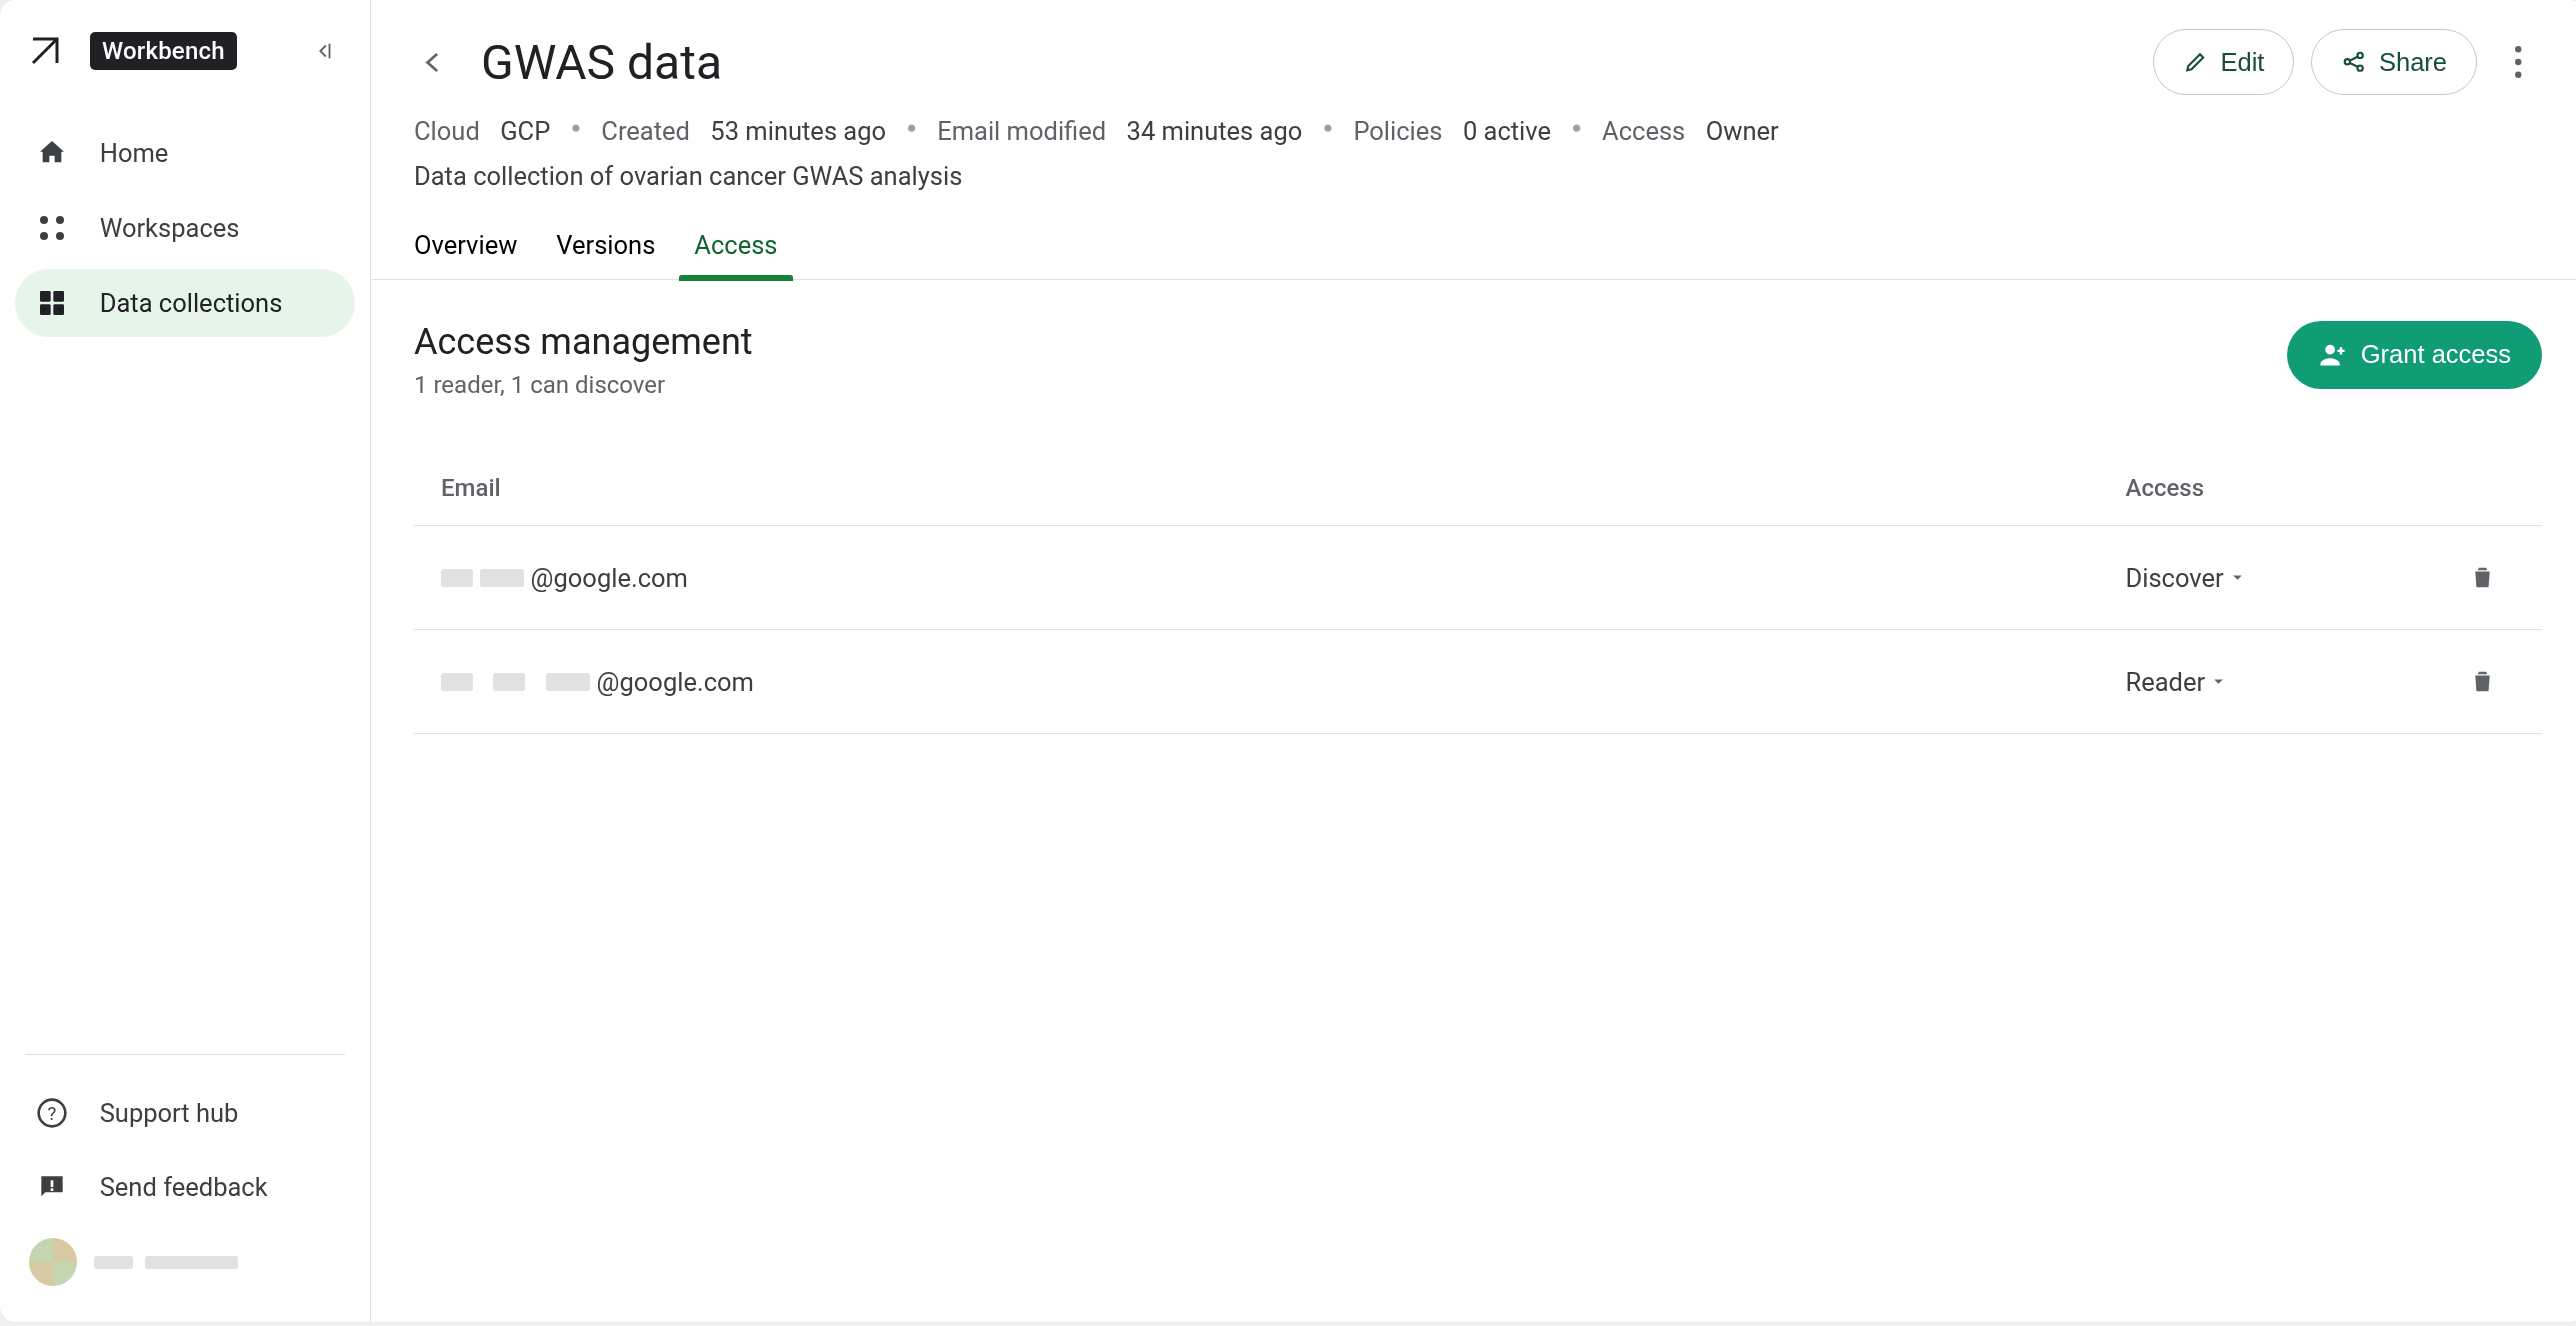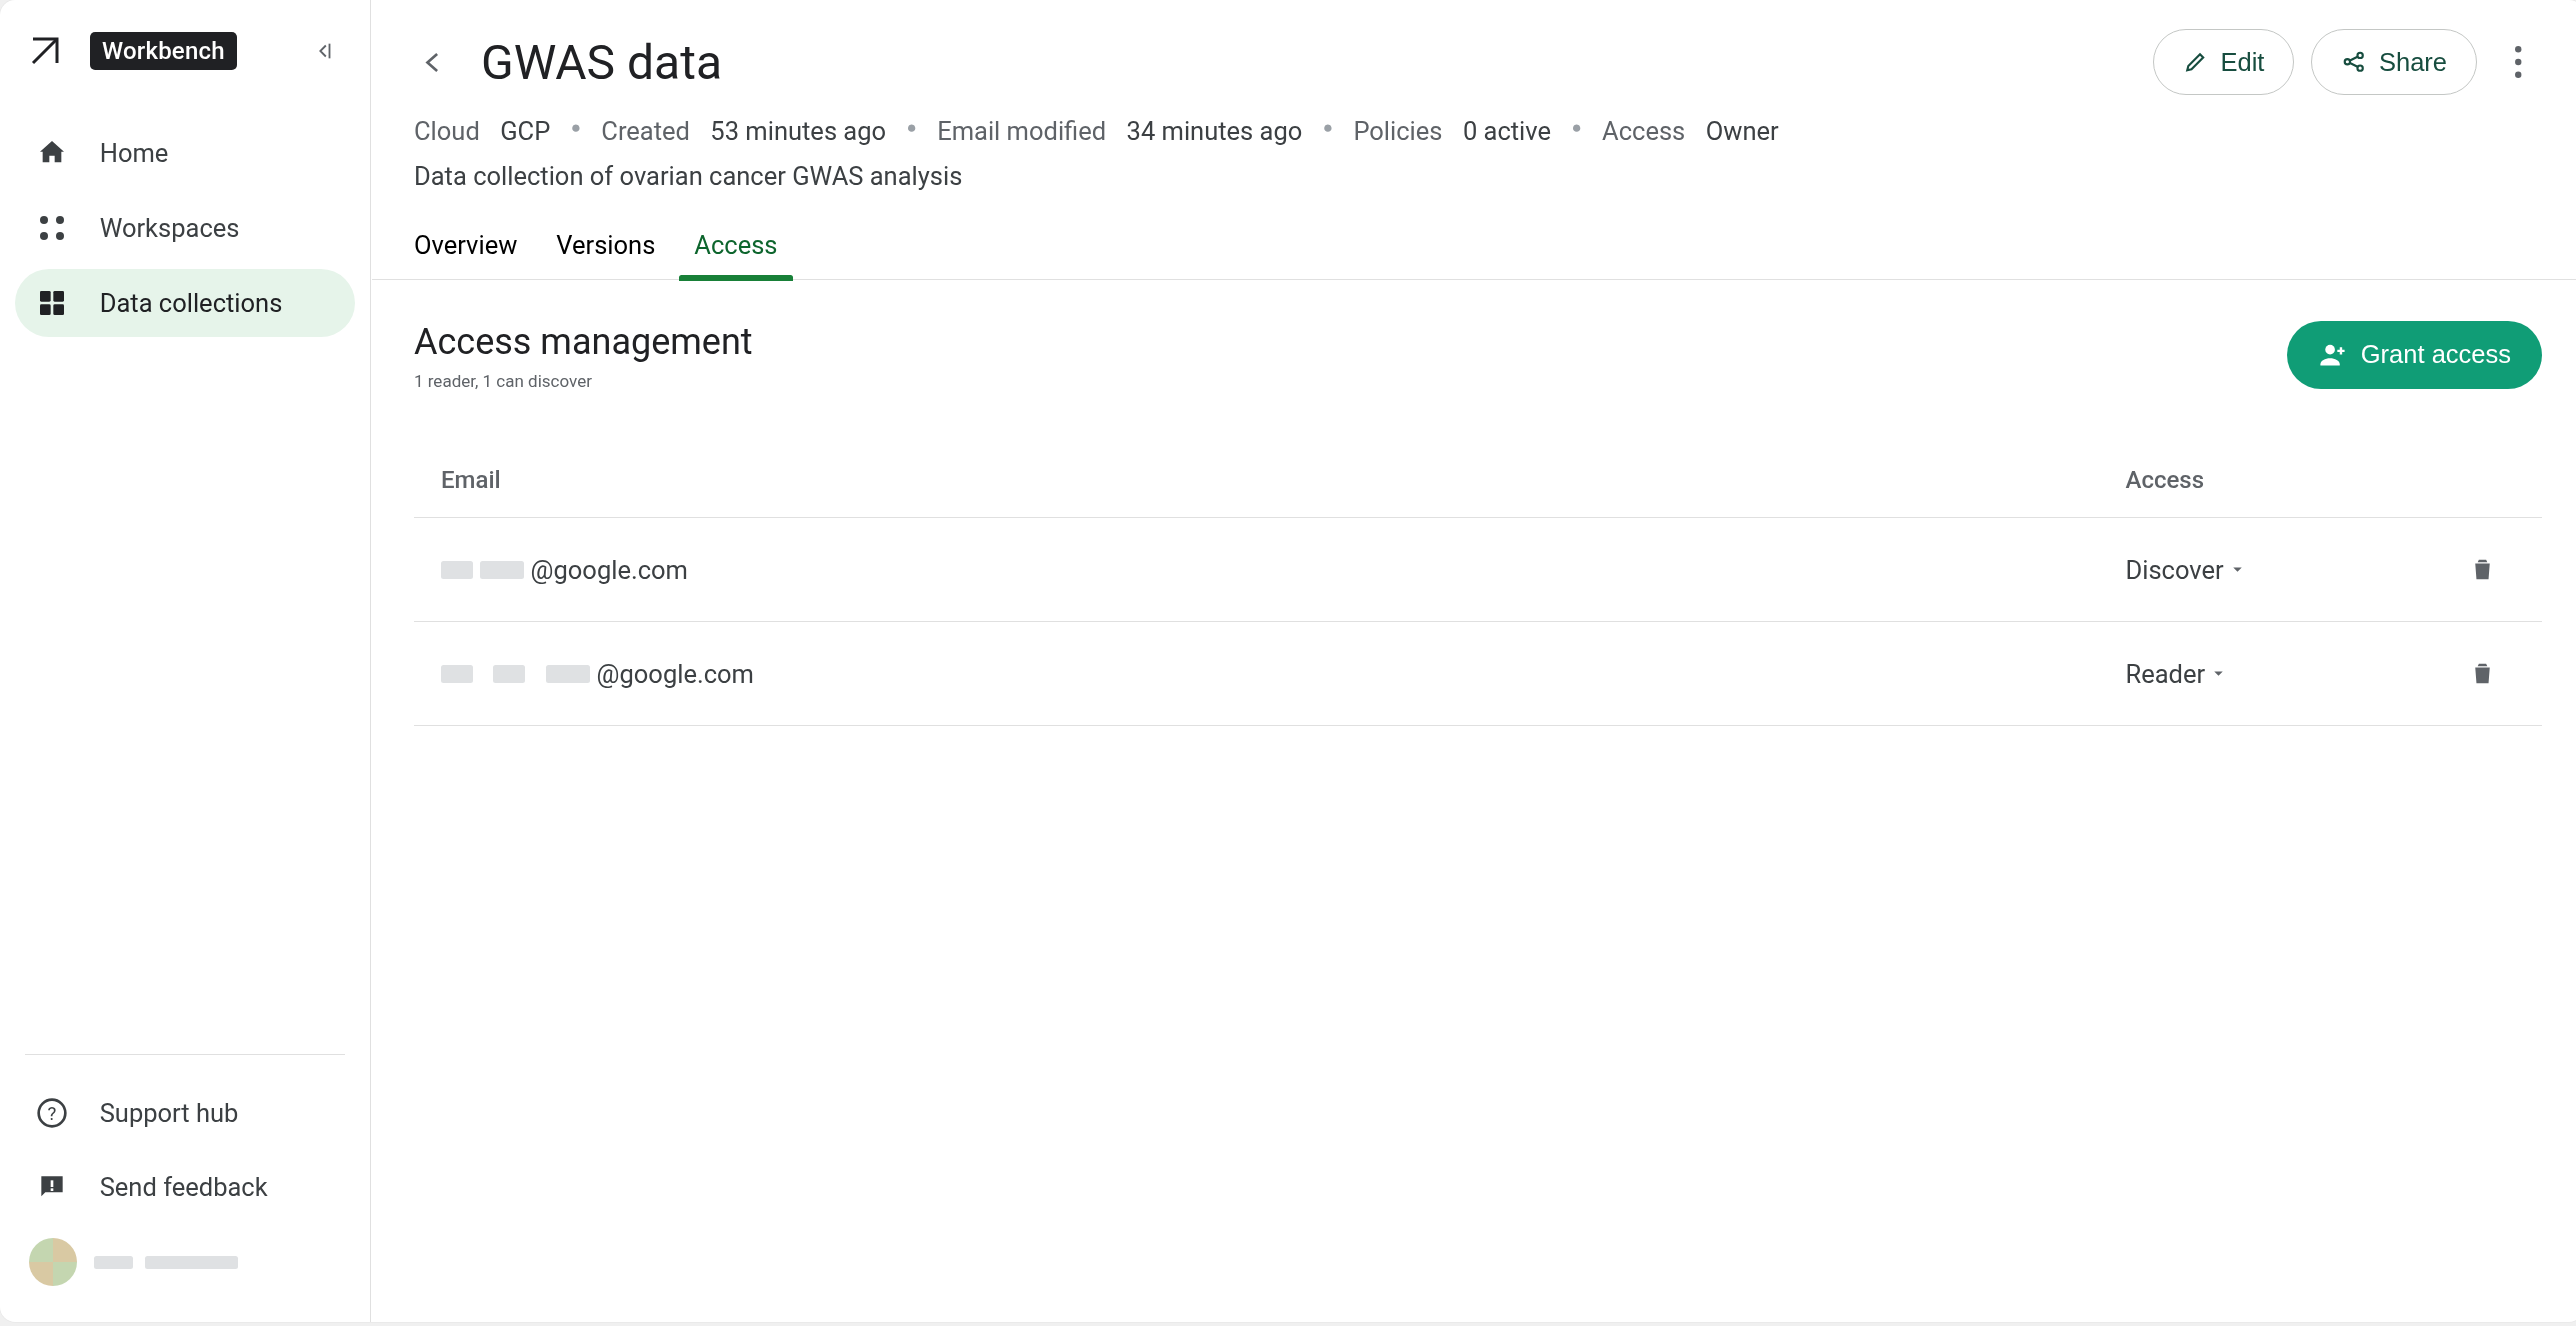--- a/index.html
+++ b/index.html
@@ -153,21 +153,21 @@
     content:""; position:absolute; left:-15.3px; right:-15.3px; bottom:-1.7px;
     height:5.1px; background:#188038; border-radius:2.5px 2.5px 0 0;
   }
 
   .content { padding: 41px 42px 0 42px; flex:1; }
 
   .am-header {
     display:flex; align-items:flex-start;
   }
   .am-title { font-size: 36px; font-weight: 400; }
-  .am-sub { font-size: 17px; color:#5f6368; margin-top:8.5px; }
+  .am-sub { font-size: 24px; color:#5f6368; margin-top:8.5px; }
   .grant-btn {
     margin-left:auto;
     display:flex; align-items:center; gap:13.6px;
     background:#0b8f6b;  
     background:#109d76;
     background:#0d9c72;
     background:#0f9d76;
     background:#0E9F77;
     background:#0d9c74;
     background:#0d8f6c;

